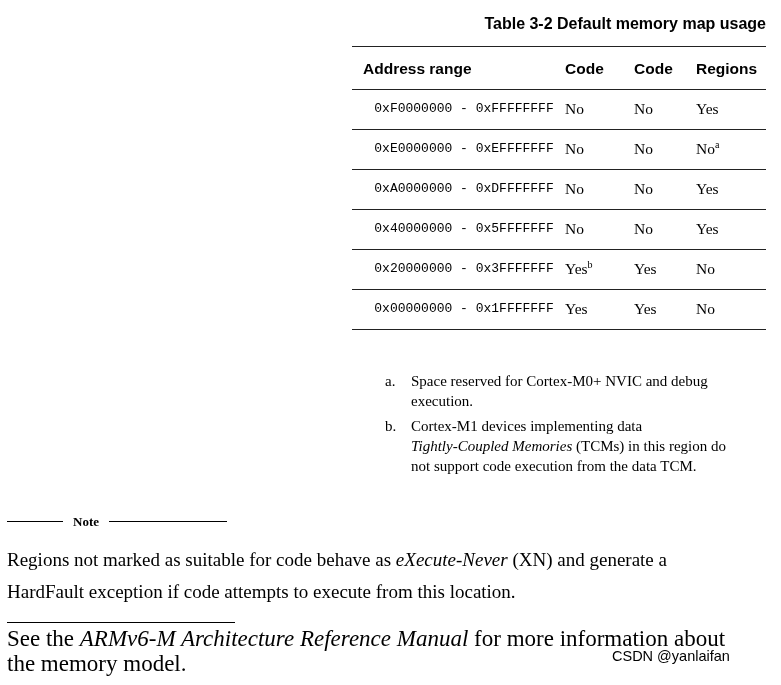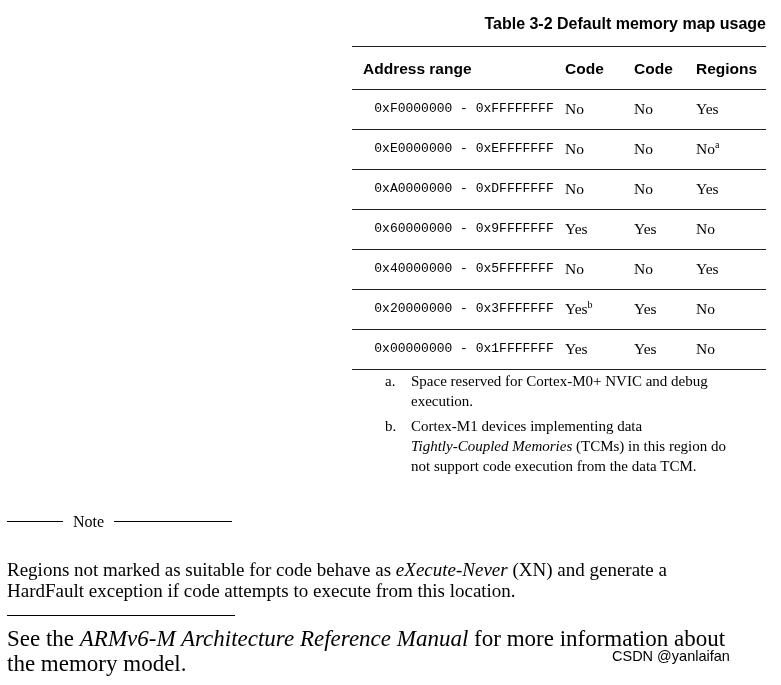--- a/index.html
+++ b/index.html
@@ -72,25 +72,25 @@
   .fn-marker { width: 26px; flex: none; }
   .fn-text { width: 325px; }
   .nowrap { white-space: nowrap; }
 
   
   .note-block { position: absolute; left: 7px; top: 511px; width: 732px; }
   .note-header { display: flex; align-items: center; height: 21px; }
   .note-line { border-top: 1px solid #000; height: 0; }
   .note-line-left { width: 56px; }
   .note-line-right { width: 118px; }
-  .note-label { font-weight: normal; font-size: 16px; padding: 0 10px; line-height: 21px; }
+  .note-label { font-weight: bold; font-size: 13px; padding: 0 10px; line-height: 21px; }
   .note-body {
-    margin-top: 27px;
+    margin-top: 12px;
     font-size: 19px;
-    line-height: 21px;
+    line-height: 32px;
     width: 730px;
   }
   .note-closing-rule { width: 228px; border-top: 1px solid #000; margin-top: 14px; }
 
   
   .closing-para {
     position: absolute;
     left: 7px; top: 627px; width: 748px;
     font-size: 23px;
     line-height: 24.5px;
@@ -139,26 +139,20 @@
       <td><span>No</span></td>
       <td><span>No</span><sup class="fnref">a</sup></td>
     </tr>
     <tr>
       <td class="mono">0xA0000000 - 0xDFFFFFFF</td>
       <td><span>No</span><sup class="fnref"></sup></td>
       <td><span>No</span></td>
       <td><span>Yes</span><sup class="fnref"></sup></td>
     </tr>
     <tr>
-      <td class="mono">0x60000000 - 0x9FFFFFFF</td>
-      <td><span>Yes</span><sup class="fnref"></sup></td>
-      <td><span>Yes</span></td>
-      <td><span>No</span><sup class="fnref"></sup></td>
-    </tr>
-    <tr>
       <td class="mono">0x40000000 - 0x5FFFFFFF</td>
       <td><span>No</span><sup class="fnref"></sup></td>
       <td><span>No</span></td>
       <td><span>Yes</span><sup class="fnref"></sup></td>
     </tr>
     <tr>
       <td class="mono">0x20000000 - 0x3FFFFFFF</td>
       <td><span>Yes</span><sup class="fnref">b</sup></td>
       <td><span>Yes</span></td>
       <td><span>No</span><sup class="fnref"></sup></td>

